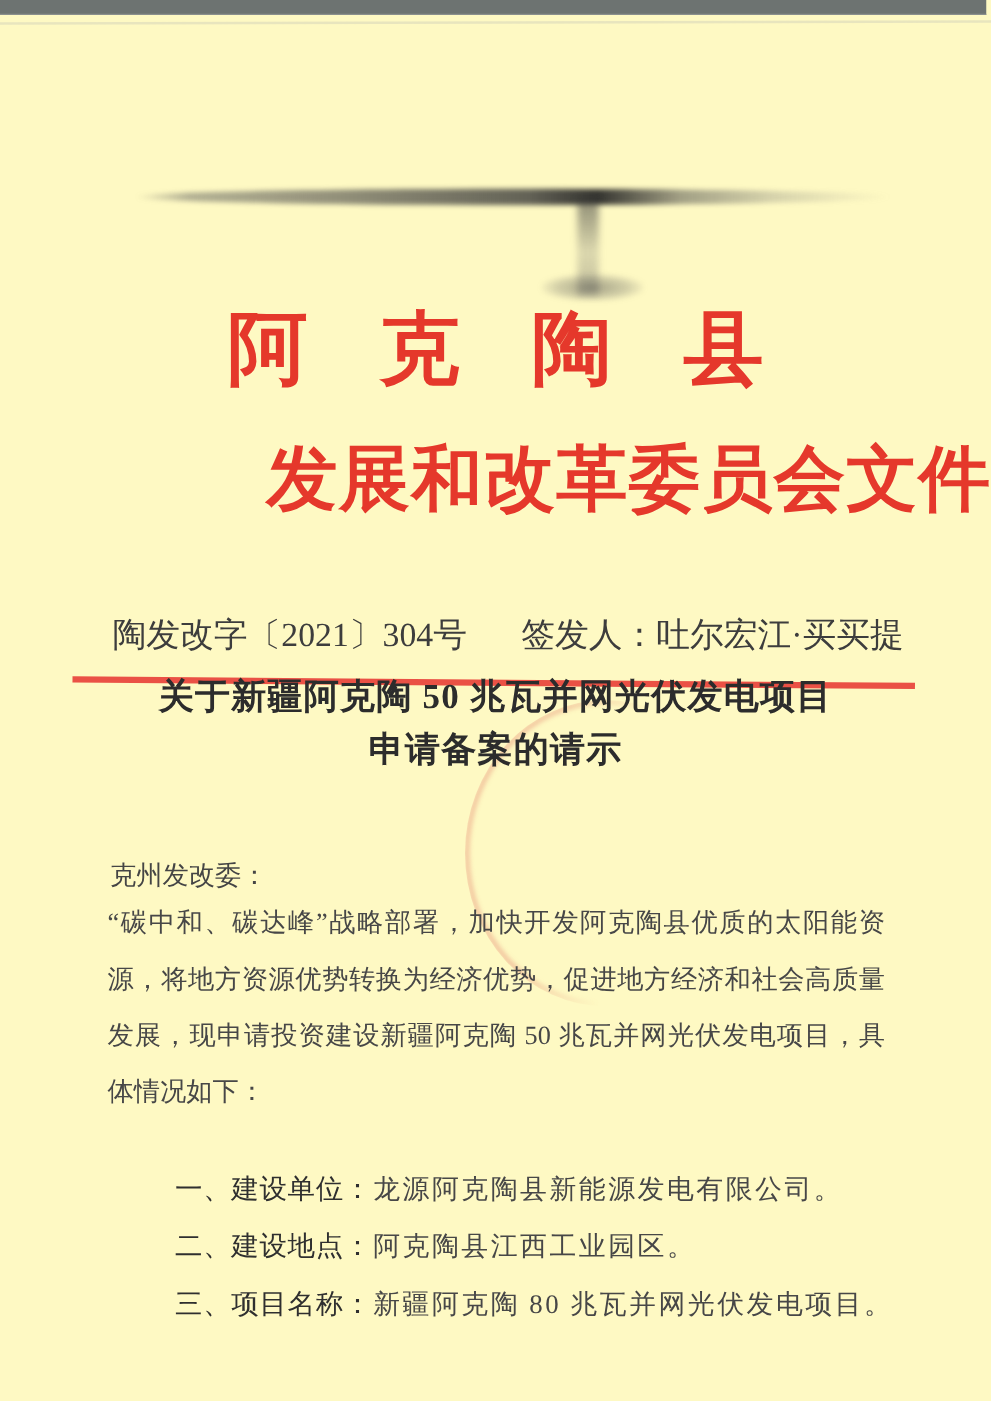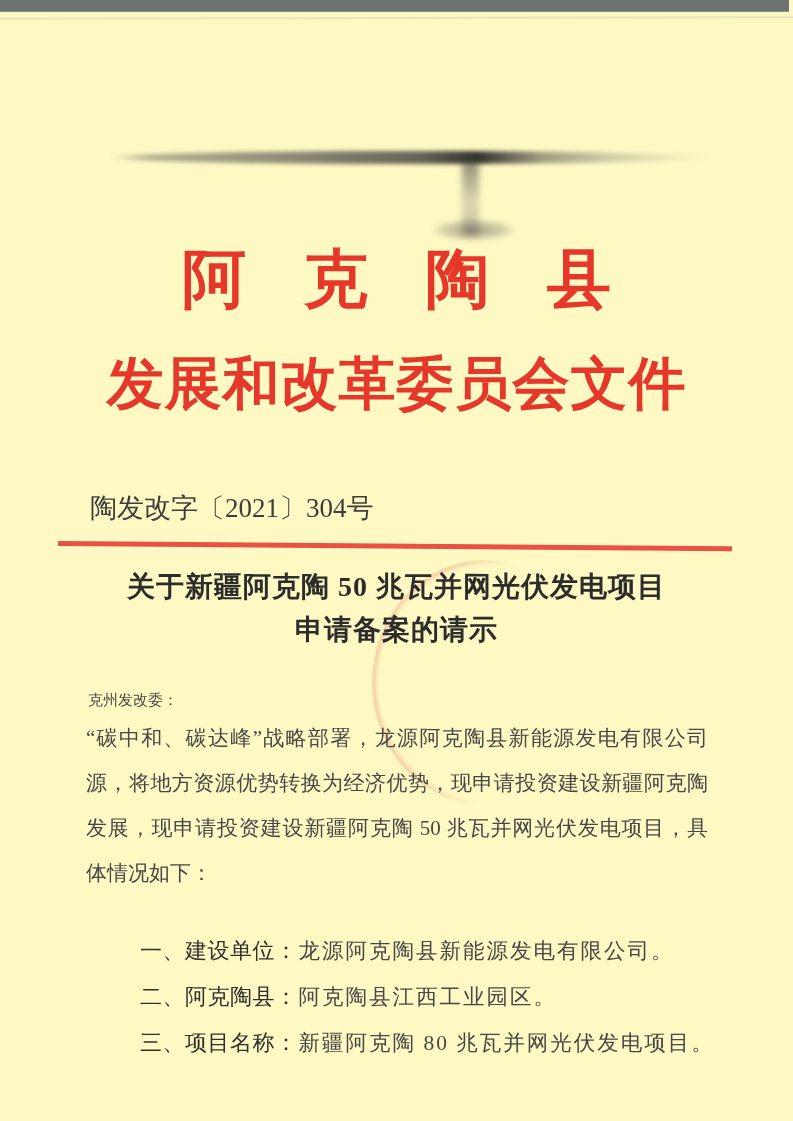--- a/index.html
+++ b/index.html
@@ -88,30 +88,30 @@
     width: 225px; height: 245px;
     border-radius: 50%;
     border: 3px solid rgba(220,95,85,0.45);
     filter: blur(2px);
     -webkit-mask-image: linear-gradient(100deg, #000 30%, transparent 56%);
             mask-image: linear-gradient(100deg, #000 30%, transparent 56%);
   }
 
   
   .doc-title {
-    position: absolute; top: 565px; left: 0; width: 100%;
+    position: absolute; top: 536px; left: 0; width: 100%;
     text-align: center; color: #2c2c2c;
     font-size: 28px; font-weight: bold;
     line-height: 43px; letter-spacing: 1px; white-space: nowrap;
   }
 
   
   .salutation {
     position: absolute; top: 684px; left: 88px;
-    font-size: 15px; line-height: 32px; color: #454545;
+    font-size: 21px; line-height: 32px; color: #454545;
     white-space: nowrap;
   }
   .para {
     position: absolute; top: 716px; left: 86px; width: 622px;
     color: #474747; font-size: 21px;
   }
   .pline {
     height: 45px; line-height: 45px;
     white-space: nowrap;
   }
@@ -141,49 +141,50 @@
 
   <div class="scanner-bar"></div>
   <div class="page-edge-line"></div>
 
   <div class="smudge-band"></div>
   <div class="smudge-drip"></div>
   <div class="smudge-blob"></div>
 
   <div class="agency-line1" style="color: rgb(229, 56, 43);">阿克陶县</div>
 
-  <div class="agency-line2" style="color: rgb(229, 56, 43);">发展和改革委员会文件</div>
+  <div class="agency-line2" style="color: rgb(229, 56, 43); text-align: right;">发展和改革委员会文件</div>
 
   <div class="docinfo-row">
     <span>陶发改字〔2021〕304号</span>
+    <span>签发人：吐尔宏江·买买提</span>
   </div>
 
   <div class="red-rule" style="background-color: rgb(234, 81, 69);"></div>
 
   <div class="seal-arc"></div>
 
   <div class="doc-title">
     <div>关于新疆阿克陶 50 兆瓦并网光伏发电项目</div>
     <div>申请备案的请示</div>
   </div>
 
   <div class="salutation">克州发改委：</div>
 
   <div class="para">
-    <div class="pline just">“碳中和、碳达峰”战略部署，龙源阿克陶县新能源发电有限公司</div>
-    <div class="pline just">源，将地方资源优势转换为经济优势，现申请投资建设新疆阿克陶</div>
+    <div class="pline just">“碳中和、碳达峰”战略部署，加快开发阿克陶县优质的太阳能资</div>
+    <div class="pline just">源，将地方资源优势转换为经济优势，促进地方经济和社会高质量</div>
     <div class="pline just">发展，现申请投资建设新疆阿克陶 50 兆瓦并网光伏发电项目，具</div>
     <div class="pline">体情况如下：</div>
   </div>
 
   <div class="items">
     <div class="item-row">
       <span class="item-label">一、建设单位：</span><span class="item-value">龙源阿克陶县新能源发电有限公司。</span>
     </div>
     <div class="item-row">
-      <span class="item-label">二、阿克陶县：</span><span class="item-value">阿克陶县江西工业园区。</span>
+      <span class="item-label">二、建设地点：</span><span class="item-value">阿克陶县江西工业园区。</span>
     </div>
     <div class="item-row">
       <span class="item-label">三、项目名称：</span><span class="item-value">新疆阿克陶 80 兆瓦并网光伏发电项目。</span>
     </div>
   </div>
 
 </div>
 
 </body></html>

